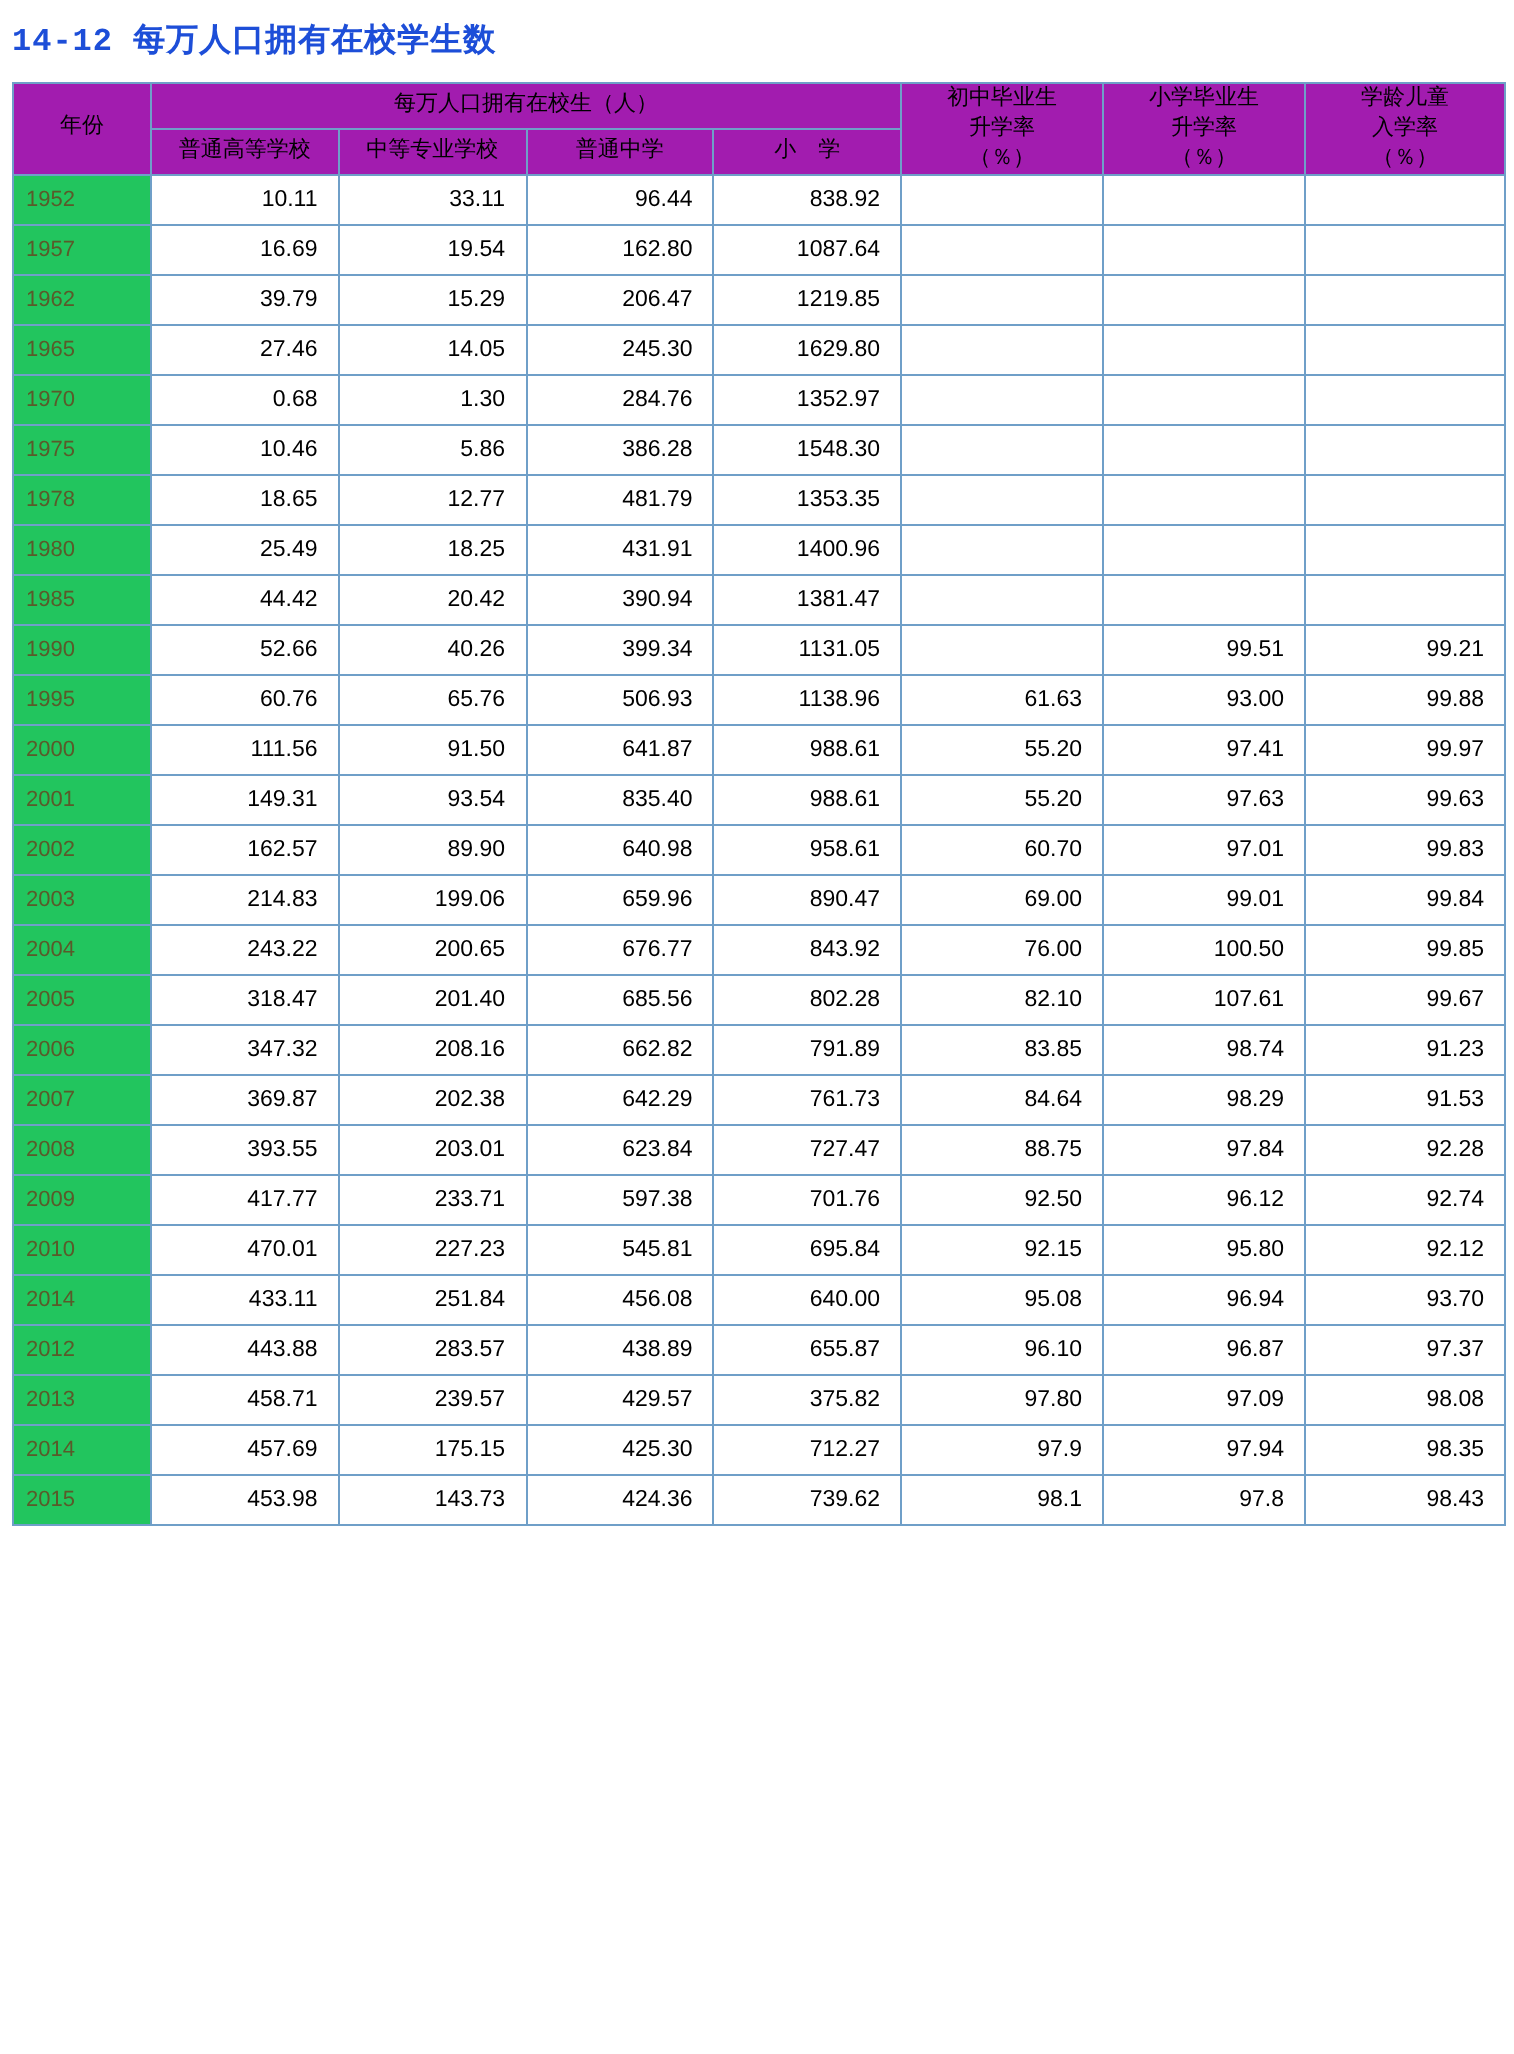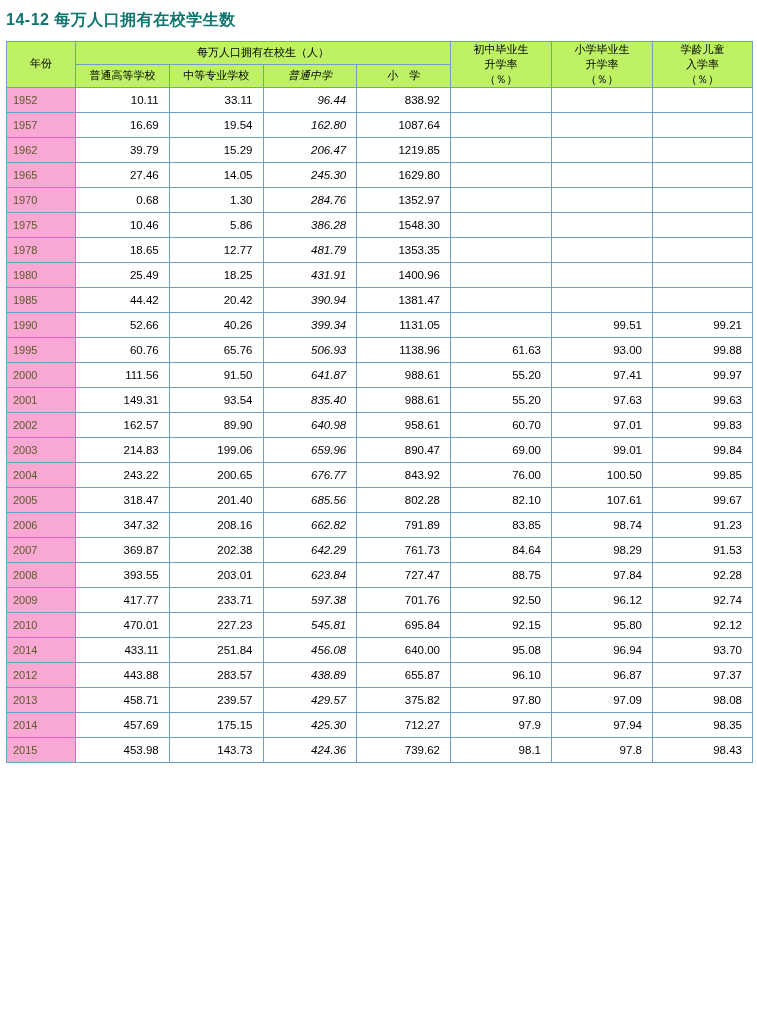--- a/index.html
+++ b/index.html
@@ -19,36 +19,37 @@
     width: 757px;
     height: 1027px;
     box-sizing: border-box;
     padding: 0;
   }
   .title {
     font-size: 16px;
     font-weight: bold;
     padding: 10px 16px 10px 6px;
     letter-spacing: 0.5px;
-    color: #0f766e;
+    color: #1d4ed8;
+    font-family: Liberation Mono, monospace;
   }
   table.stat {
     border-collapse: collapse;
     width: 747px;
     margin-left: 6px;
     table-layout: fixed;
   }
   table.stat th, table.stat td {
     border: 1px solid #6f9fc8;
     font-size: 11px;
     font-weight: normal;
     padding: 0;
   }
   thead th {
-    background: #bef264;
+    background: #a21caf;
     color: #000;
     text-align: center;
     line-height: 1.25;
     padding: 3px 2px;
   }
   th.year-head {
     width: 68px;
     font-weight: bold;
     font-size: 12px;
   }
@@ -56,37 +57,37 @@
     font-size: 12px;
   }
   th.sub-head {
     font-size: 11px;
   }
   th.tall {
     font-size: 11px;
     line-height: 1.35;
   }
   tbody td.year {
-    background: #f9a8d4;
+    background: #22c55e;
     color: #5a5a2a;
     text-align: left;
     padding: 6px 0 6px 6px;
     font-size: 11px;
     width: 68px;
   }
   tbody td.num {
     text-align: right;
     padding: 6px 10px 6px 2px;
     font-size: 11.5px;
     background: #ffffff;
     color: #000;
   }
   .col-a { width: 92px; margin-top: 11px; }
   .col-b { width: 92px; margin-left: 12px; }
-  .col-c { width: 92px; font-style: italic; }
+  .col-c { width: 92px; }
   .col-d { width: 92px; }
   .col-e { width: 100px; }
   .col-f { width: 100px; }
   .col-g { width: 99px; margin-left: 15px; }
 </style>
 </head>
 <body>
 
 <div class="page">
 

